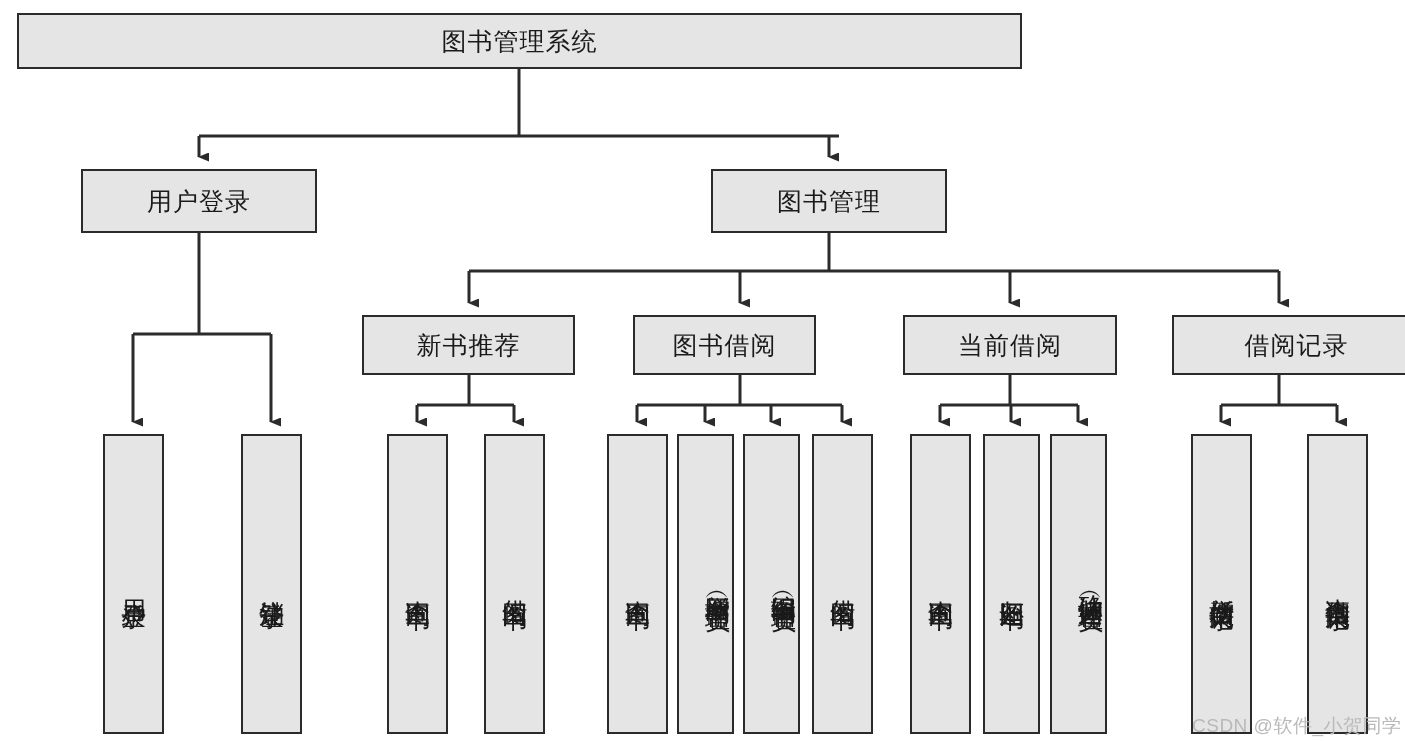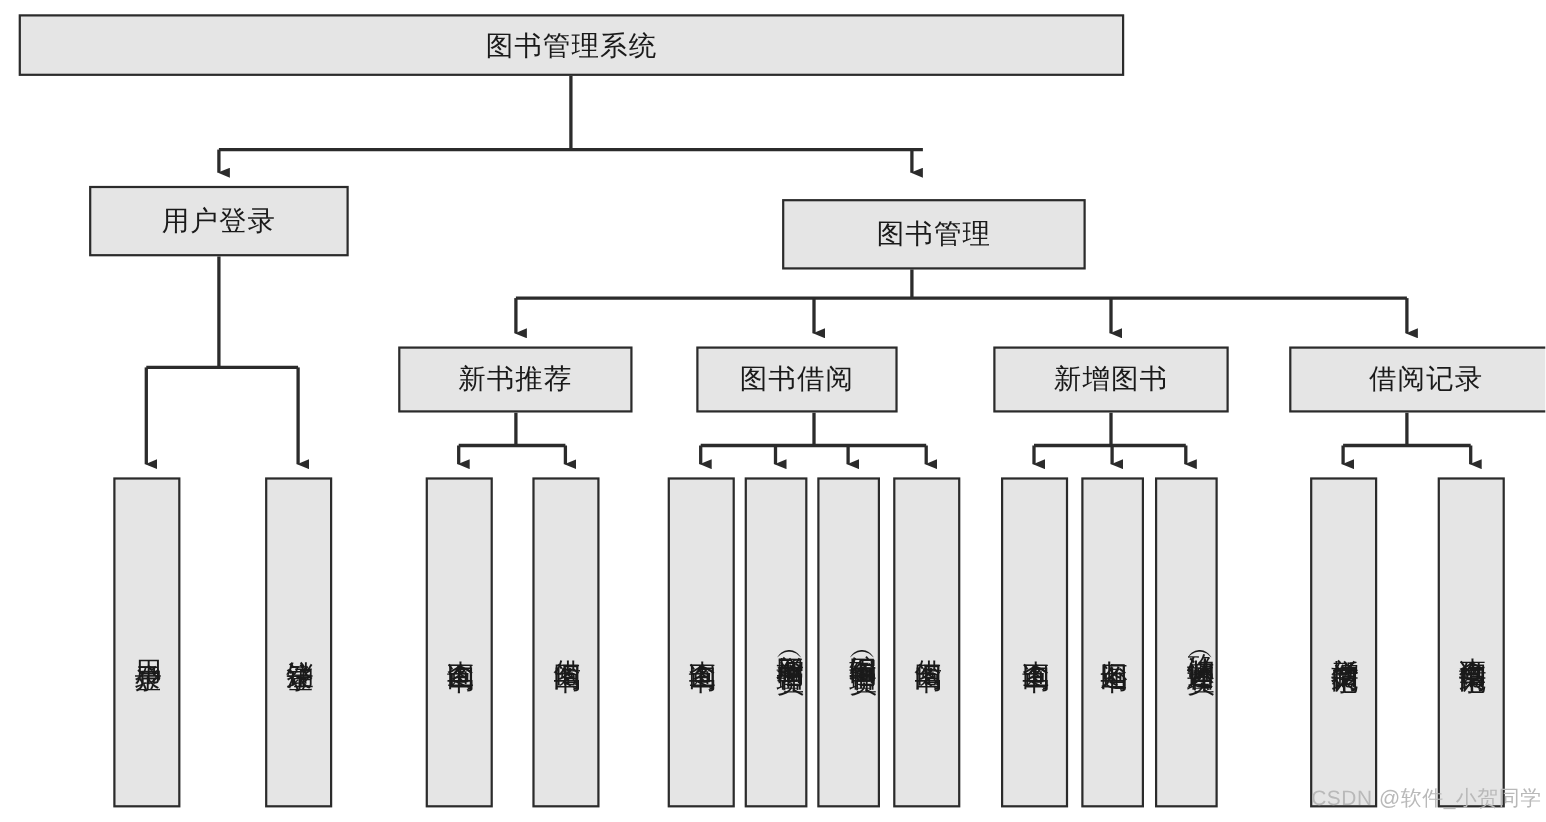--- a/index.html
+++ b/index.html
@@ -120,24 +120,24 @@
       <path d="M1279,375 L1279,405"></path>
       <path d="M1221,405 L1337,405"></path>
       <path d="M1221,405 L1221,422" marker-end="url(#arrowhead)"></path>
       <path d="M1337,405 L1337,422" marker-end="url(#arrowhead)"></path>
     </g>
   </svg>
 
   <div id="nodes-layer">
       <div class="node node-root" style="left: 17px; top: 13px; width: 1005px; height: 56px;">图书管理系统</div>
       <div class="node node-h" style="left: 81px; top: 169px; width: 236px; height: 64px;">用户登录</div>
-      <div class="node node-h" style="left: 711px; top: 169px; width: 276px; height: 64px; margin-top: 12px;">图书管理</div>
+      <div class="node node-h" style="left: 711px; top: 169px; width: 236px; height: 64px;">图书管理</div>
       <div class="node node-h" style="left: 362px; top: 315px; width: 213px; height: 60px; text-align: right;">新书推荐</div>
       <div class="node node-h" style="left: 633px; top: 315px; width: 183px; height: 60px;">图书借阅</div>
-      <div class="node node-h" style="left: 903px; top: 315px; width: 214px; height: 60px;">新增图书</div>
+      <div class="node node-h" style="left: 903px; top: 315px; width: 214px; height: 60px;">当前借阅</div>
       <div class="node node-h" style="left: 1172px; top: 315px; width: 249px; height: 60px;">借阅记录</div>
       <div class="node node-v v-center" style="left: 103px; top: 434px; width: 61px; height: 300px;">用户登录</div>
       <div class="node node-v v-center" style="left: 241px; top: 434px; width: 61px; height: 300px;">注销登录</div>
       <div class="node node-v v-center" style="left: 387px; top: 434px; width: 61px; height: 300px;">查询图书</div>
       <div class="node node-v v-center" style="left: 484px; top: 434px; width: 61px; height: 300px;">借阅图书</div>
       <div class="node node-v v-center" style="left: 607px; top: 434px; width: 61px; height: 300px;">查询图书</div>
       <div class="node node-v" style="left: 677px; top: 434px; width: 57px; height: 300px;">新增图书（管理员）</div>
       <div class="node node-v" style="left: 743px; top: 434px; width: 57px; height: 300px;">编辑图书（管理员）</div>
       <div class="node node-v v-center" style="left: 812px; top: 434px; width: 61px; height: 300px;">借阅图书</div>
       <div class="node node-v v-center" style="left: 910px; top: 434px; width: 61px; height: 300px;">查询图书</div>

